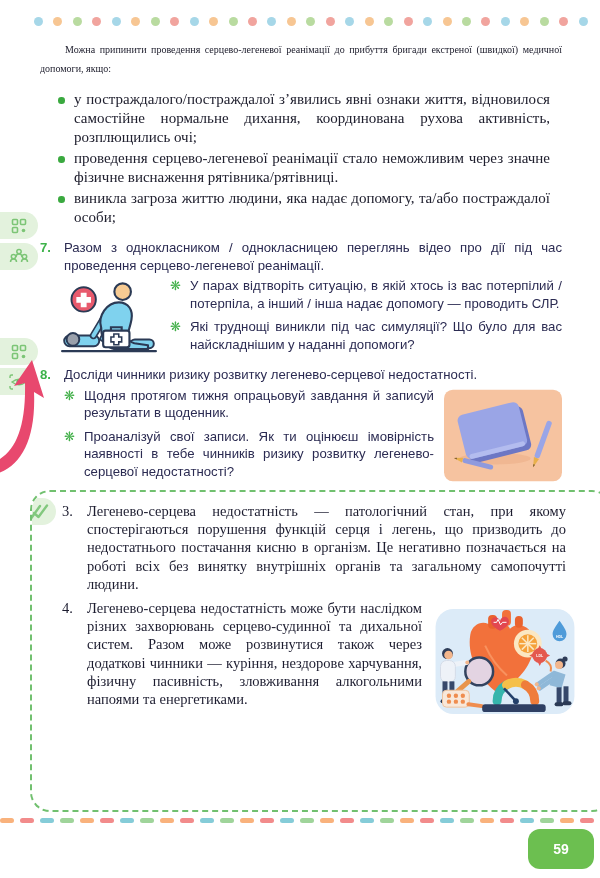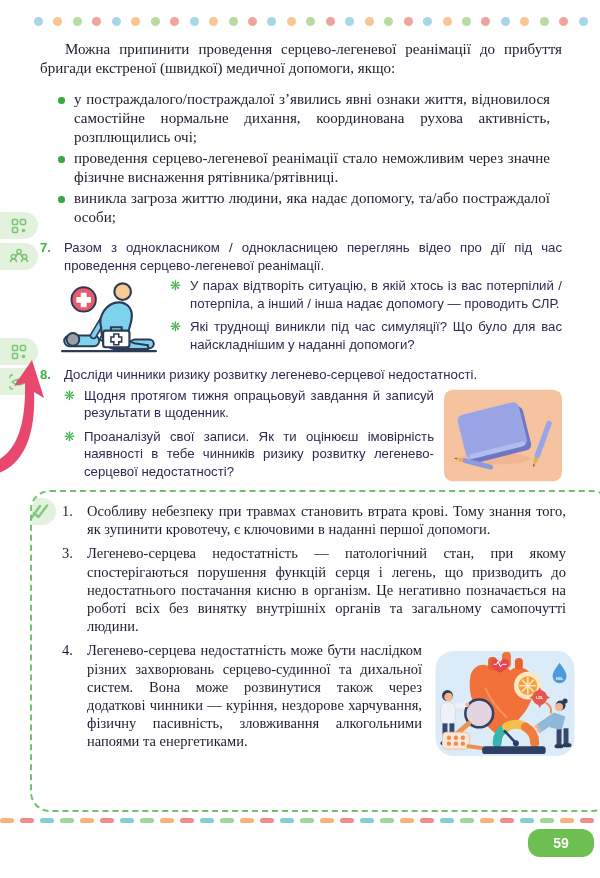--- a/index.html
+++ b/index.html
@@ -6,21 +6,21 @@
   .page{position:relative;width:600px;height:878px;background:#ffffff;overflow:hidden;
         font-family:"Liberation Serif",serif;color:#20202f;}
 
   
   .dots-row{position:absolute;top:17px;left:34px;right:12px;display:flex;justify-content:space-between;}
   .dots-row .dot{width:9px;height:9px;border-radius:50%;flex:none;}
 
   
   .content{position:absolute;top:40px;left:40px;width:522px;}
 
-  .intro{margin:0 0 4px 0;font-size:15px;line-height:19px;text-align:justify;text-indent:25px;}
+  .intro{margin:0 0 4px 0;font-size:10px;line-height:19px;text-align:justify;text-indent:25px;}
 
   .bullets{list-style:none;margin:12px;padding:0;}
   .bullets li{position:relative;padding-left:22px;margin-bottom:2px;font-size:15px;line-height:19px;text-align:justify;}
   .bullet-dot{position:absolute;left:6px;top:7px;width:6.5px;height:6.5px;border-radius:50%;background:#3aa93f;}
 
   .task{font-family:"Liberation Sans",sans-serif;color:#2b2b52;font-size:13.2px;line-height:17.5px;}
   .task-7{margin-top:9px;}
   .task-8{margin-top:7px;}
   .task-head{display:flex;margin-bottom:3px;}
   .t-num{flex:none;width:24px;color:#3db24a;font-weight:bold;}
@@ -52,21 +52,21 @@
                    font-size:14.5px;line-height:18.2px;text-align:justify;color:#1d1d30;}
   .s-num{display:inline-block;width:25px;text-indent:0;}
   .illu-heart{float:right;width:150px;height:124px;margin:2px -14px 2px 8px;}
 
   
   .footer-dashes{position:absolute;top:818px;left:0;width:600px;display:flex;gap:6px;overflow:hidden;}
   .footer-dashes .dash{flex:none;width:14px;height:4.5px;border-radius:2.5px;}
   .footer-title{position:absolute;top:832px;left:30px;width:480px;text-align:center;
                 font-family:"Liberation Sans",sans-serif;font-style:italic;font-weight:bold;
                 font-size:13.5px;color:#14406b;}
-  .page-pill{position:absolute;top:829px;left:528px;width:66px;height:28px;background:#6cbf50;
+  .page-pill{position:absolute;top:829px;left:528px;width:66px;height:40px;background:#6cbf50;
              border-radius:12px;color:#fff;font-family:"Liberation Sans",sans-serif;font-weight:bold;
              font-size:14px;display:flex;align-items:center;justify-content:center;}
 </style>
 </head>
 <body>
 
 <div class="page">
 
   <div class="dots-row" id="dots-row">
       <span class="dot" style="background: rgb(166, 215, 232);"></span>
@@ -253,23 +253,20 @@
     <div class="check-pill">
       <svg width="26" height="18" viewBox="0 0 26 18">
         <g fill="none" stroke="#82c87e" stroke-width="2.4" stroke-linecap="round" stroke-linejoin="round">
           <path d="M2,10 L8,15.5 L17,3"></path>
           <path d="M11,10 L15.5,14 L24,2.5"></path>
         </g>
       </svg>
     </div>
     <ol class="summary-list">
       <li>
-        <span class="s-num">1.</span><span>Особливу небезпеку при травмах становить втрата крові. Тому знання того, як зупинити кровотечу, є ключовими в наданні першої допомоги.</span>
-      </li>
-      <li>
         <span class="s-num">3.</span><span>Легенево-серцева недостатність — патологічний стан, при якому спостерігаються порушення функцій серця і легень, що призводить до недостатнього постачання кисню в організм. Це негативно позначається на роботі всіх без винятку внутрішніх органів та загальному самопочутті людини.</span>
       </li>
       <li>
         <svg class="illu-heart" viewBox="0 0 150 125">
           <rect x="5" y="8" width="140" height="106" rx="18" fill="#dcebf8"></rect>
           <path d="M62,26 C55,18 42,22 40,34 C37,52 45,76 68,93 C88,82 106,62 104,40 C103,26 88,20 80,28 C76,20 68,20 62,26 Z" fill="#f2713b"></path>
           <rect x="58" y="14" width="9" height="14" rx="4" fill="#e9622e"></rect>
           <rect x="72" y="9" width="9" height="16" rx="4" fill="#f2713b"></rect>
           <rect x="85" y="15" width="8" height="12" rx="4" fill="#e9622e"></rect>
           <path d="M55,45 q8,18 22,30" stroke="#f8925f" stroke-width="2" fill="none"></path>
@@ -329,21 +326,21 @@
           <line x1="124" y1="73" x2="108" y2="84" stroke="#8fb8d8" stroke-width="4.5" stroke-linecap="round"></line>
           <line x1="126" y1="77" x2="110" y2="88" stroke="#8fb8d8" stroke-width="4.5" stroke-linecap="round"></line>
           <circle cx="107" cy="84" r="2" fill="#f3b68c"></circle>
             <circle cx="109" cy="88" r="2" fill="#f3b68c"></circle>
           <rect x="127" y="87" width="5" height="17" fill="#36486b"></rect>
           <rect x="134" y="86" width="5" height="17" fill="#36486b"></rect>
           <rect x="125" y="102" width="9" height="4" rx="2" fill="#2b3a55"></rect>
           <rect x="133" y="101" width="9" height="4" rx="2" fill="#2b3a55"></rect>
           <rect x="52" y="104" width="64" height="8" rx="3" fill="#2e3f63"></rect>
         </svg>
-        <span class="s-num">4.</span><span>Легенево-серцева недостатність може бути наслідком різних захворювань серцево-судинної та дихальної систем. Вона може розвинутися також через додаткові чинники — куріння, нездорове харчування, фізичну пасивність, зловживання алкогольними напоями та енергетиками.</span>
+        <span class="s-num">4.</span><span>Легенево-серцева недостатність може бути наслідком різних захворювань серцево-судинної та дихальної систем. Разом може розвинутися також через додаткові чинники — куріння, нездорове харчування, фізичну пасивність, зловживання алкогольними напоями та енергетиками.</span>
       </li>
     </ol>
   </div>
 
   <div class="footer-dashes" id="footer-dashes">
       <span class="dash" style="background: rgb(249, 178, 124);"></span>
       <span class="dash" style="background: rgb(242, 139, 139);"></span>
       <span class="dash" style="background: rgb(133, 204, 216);"></span>
       <span class="dash" style="background: rgb(159, 212, 154);"></span>
       <span class="dash" style="background: rgb(249, 178, 124);"></span>

